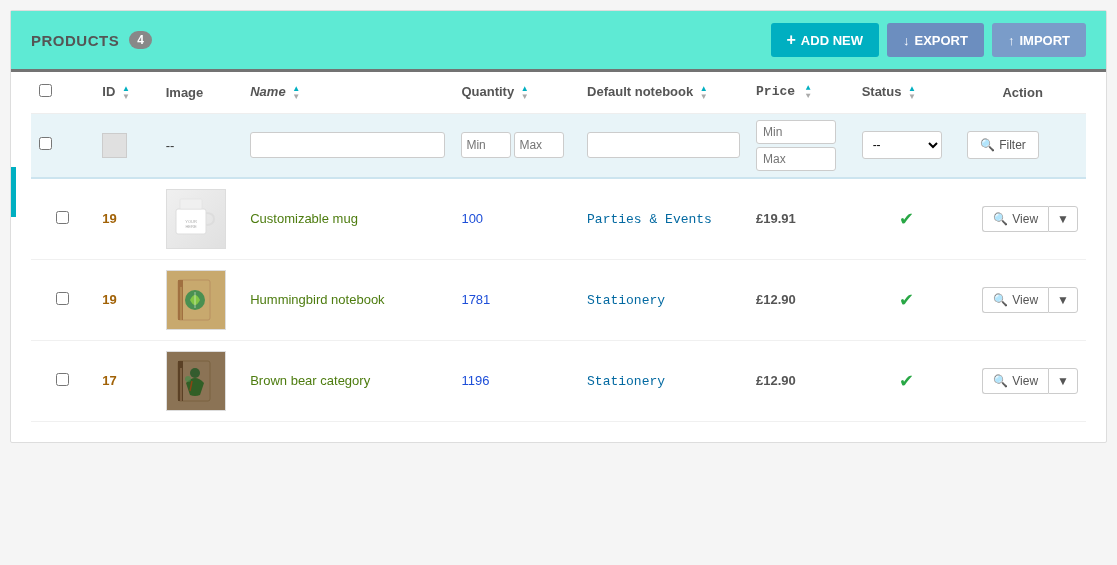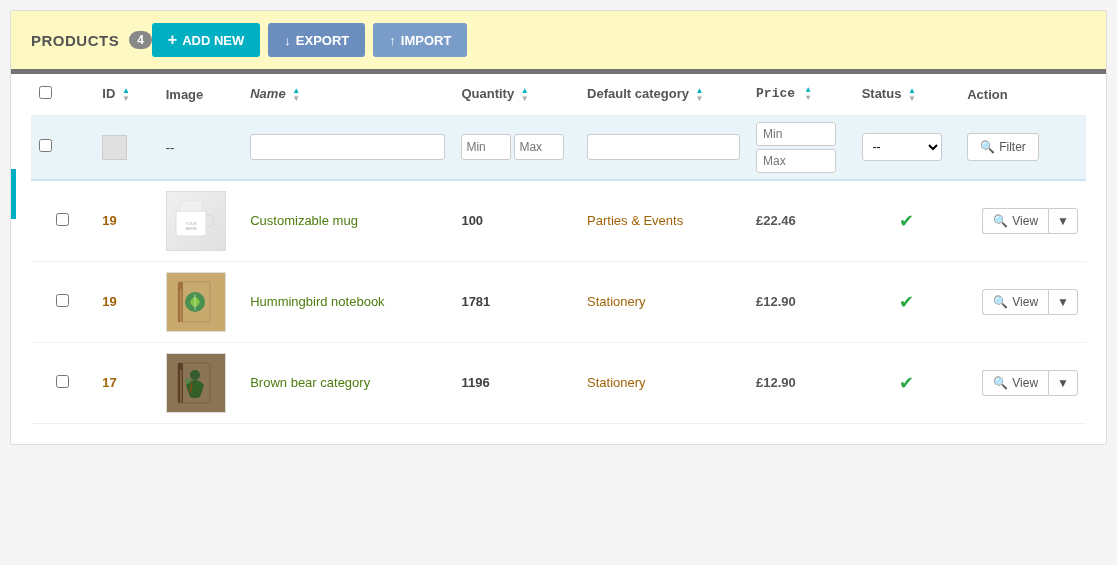--- a/index.html
+++ b/index.html
@@ -8,24 +8,24 @@
     .page-wrapper {
       background: #fff;
       margin: 10px;
       border: 1px solid #ddd;
       border-radius: 2px;
     }
 
     .header-bar {
       display: flex;
       align-items: center;
-      justify-content: flex-start;
+      justify-content: space-between;
       padding: 12px 20px;
-      border-bottom: 5px solid #737373;
-      background: #fef9c3;
+      border-bottom: 3px solid #737373;
+      background: #5eead4;
     }
 
     .header-left {
       display: flex;
       align-items: center;
       gap: 10px;
     }
 
     .page-title {
       font-size: 15px;
@@ -193,26 +193,27 @@
       height: 60px;
       background: #f0f0f0;
       border: 1px solid #ddd;
       display: flex;
       align-items: center;
       justify-content: center;
       overflow: hidden;
     }
 
     .quantity-val {
-      color: #404040;
-      font-weight: bold;
+      color: #1d4ed8;
+      font-weight: normal;
     }
 
     .category-val {
-      color: #a16207;
+      color: #0369a1;
+      font-family: Liberation Mono, monospace;
     }
 
     .price-val {
       color: #555;
       font-weight: bold;
     }
 
     .status-check {
       color: #28a745;
       font-size: 18px;
@@ -267,21 +268,21 @@
       border: 1px solid #ccc;
     }
 
     th.col-id { width: 60px; }
     th.col-image { width: 80px; }
     th.col-name { width: 200px; font-style: italic; }
     th.col-quantity { width: 100px; }
     th.col-category { width: 160px; }
     th.col-price { width: 100px; font-family: Liberation Mono, monospace; }
     th.col-status { width: 100px; }
-    th.col-action { width: 120px; text-align: left; }
+    th.col-action { width: 120px; text-align: center; }
   </style>
 </head>
 <body>
 
 <div class="page-wrapper">
 
   <div class="header-bar">
     <div class="header-left">
       <span class="page-title">PRODUCTS</span>
       <span class="count-badge">4</span>
@@ -330,21 +331,21 @@
             </span>
           </th>
           <th class="col-quantity">
             <span>Quantity</span>
             <span class="sort-icons">
               <span class="sort-up">▲</span>
               <span class="sort-down">▼</span>
             </span>
           </th>
           <th class="col-category">
-            <span>Default category</span>
+            <span>Default notebook</span>
             <span class="sort-icons">
               <span class="sort-up">▲</span>
               <span class="sort-down">▼</span>
             </span>
           </th>
           <th class="col-price">
             <span>Price</span>
             <span class="sort-icons">
               <span class="sort-up">▲</span>
               <span class="sort-down">▼</span>
@@ -428,21 +429,21 @@
           <td>
             <span class="product-name">Customizable mug</span>
           </td>
           <td>
             <span class="quantity-val">100</span>
           </td>
           <td>
             <span class="category-val">Parties &amp; Events</span>
           </td>
           <td>
-            <span class="price-val">£22.46</span>
+            <span class="price-val">£19.91</span>
           </td>
           <td style="text-align:center;">
             <span class="status-check">✔</span>
           </td>
           <td style="text-align:right;">
             <div class="view-btn-group" style="justify-content:flex-end;">
               <button class="view-btn">
                 <span>🔍</span>
                 <span>View</span>
               </button>

